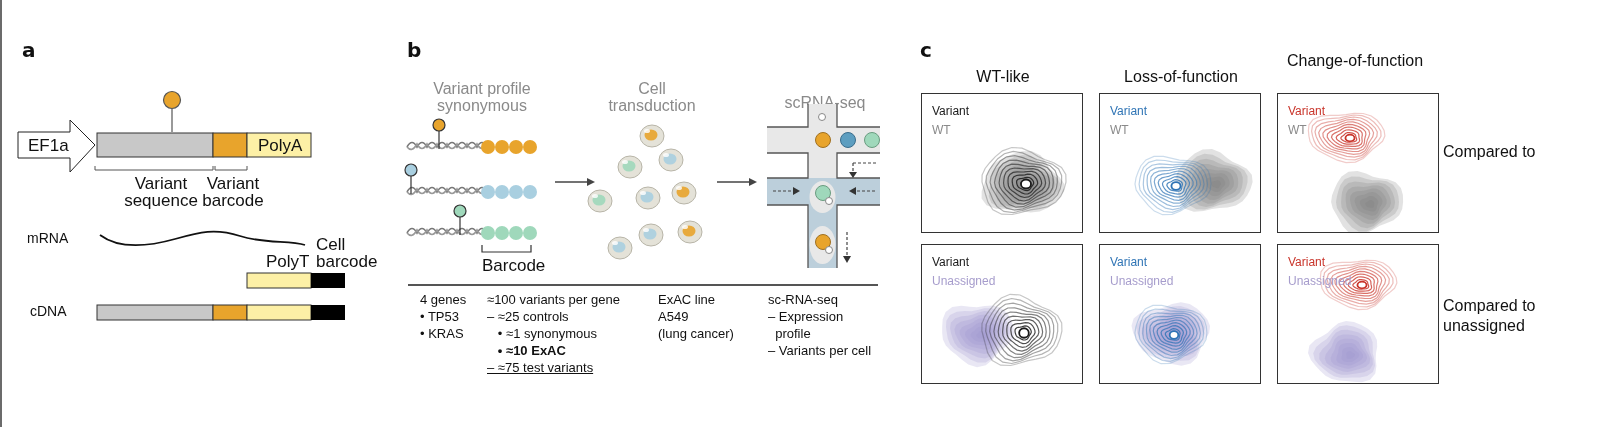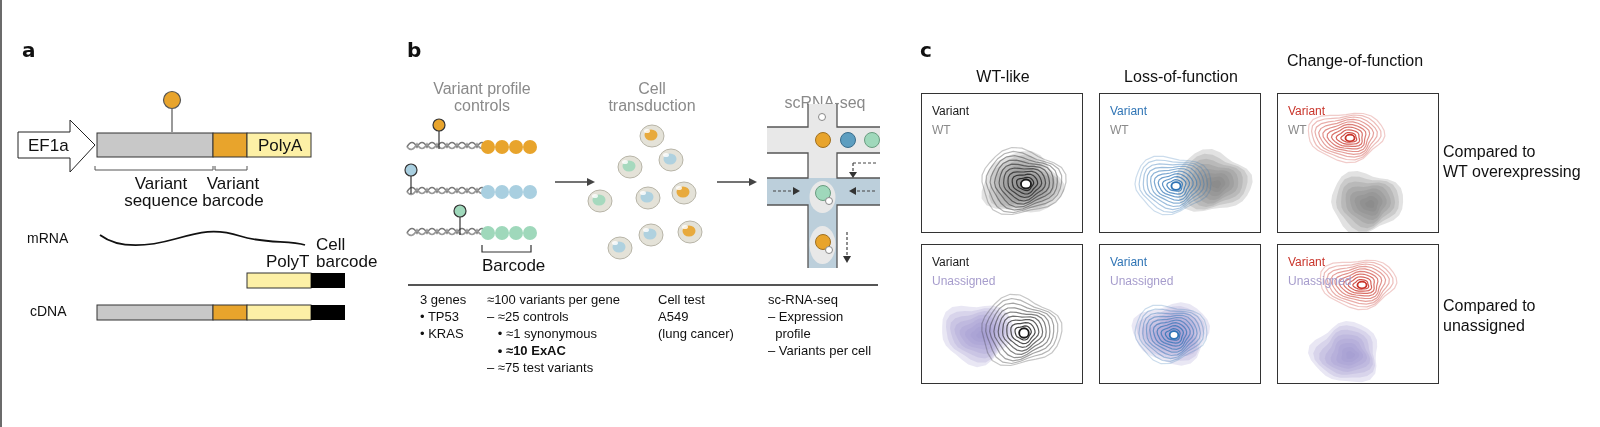--- a/index.html
+++ b/index.html
@@ -63,21 +63,21 @@
 <div class="abs t16" style="left:316px;top:236px;">
   <div>Cell</div>
   <div>barcode</div>
 </div>
 <div class="abs t15" style="left:30px;top:303px;">cDNA</div>
 
 <div class="abs panel-letter" style="left:407px;top:38px;">b</div>
 
 <div class="abs grey-title" style="left:412px;top:80px;width:140px;">
   <div>Variant profile</div>
-  <div>controls</div>
+  <div>synonymous</div>
 </div>
 <div class="abs grey-title" style="left:592px;top:80px;width:120px;">
   <div>Cell</div>
   <div>transduction</div>
 </div>
 <div class="abs grey-title" style="left:770px;top:94px;width:110px;">
   <div>scRNA-seq</div>
 </div>
 
 <svg class="abs" style="left:395px;top:100px;" width="495" height="180" id="wf">
@@ -193,33 +193,33 @@
       <polygon points="448,156 456,156 452,163" fill="#333"></polygon>
     </g>
   </svg>
 
 <div class="abs t16" style="left:482px;top:257px;">Barcode</div>
 
 <div class="abs" style="left:408px;top:284px;width:470px;height:2px;background:#555;"></div>
 
 <div id="btable">
     <div class="abs t13" style="left: 420px; top: 291px;">
-      <div>3 genes</div>
+      <div>4 genes</div>
       <div style="white-space: pre;">• TP53</div>
       <div style="white-space: pre;">• KRAS</div>
     </div>
     <div class="abs t13" style="left: 487px; top: 291px;">
       <div>≈100 variants per gene</div>
       <div style="white-space: pre;">– ≈25 controls</div>
       <div style="white-space: pre;">   • ≈1 synonymous</div>
       <div style="white-space: pre; font-weight: bold;">   • ≈10 ExAC</div>
-      <div style="white-space: pre;">– ≈75 test variants</div>
+      <div style="white-space: pre; text-decoration: underline;">– ≈75 test variants</div>
     </div>
     <div class="abs t13" style="left: 658px; top: 291px;">
-      <div>Cell test</div>
+      <div>ExAC line</div>
       <div style="white-space: pre;">A549</div>
       <div style="white-space: pre;">(lung cancer)</div>
     </div>
     <div class="abs t13" style="left: 768px; top: 291px;">
       <div>sc-RNA-seq</div>
       <div style="white-space: pre;">– Expression</div>
       <div style="white-space: pre;">  profile</div>
       <div style="white-space: pre;">– Variants per cell</div>
     </div>
   </div>
@@ -414,18 +414,17 @@
       </svg>
       <div class="legend">
         <div style="color: rgb(201, 52, 42);">Variant</div>
         <div style="color: rgb(166, 156, 204);">Unassigned</div>
       </div>
     </div>
   </div>
 
 <div class="abs" style="left:1443px;top:142px;font-size:16px;line-height:20px;">
   <div>Compared to</div>
-  <div>WT overexpressing</div>
 </div>
 <div class="abs" style="left:1443px;top:296px;font-size:16px;line-height:20px;">
   <div>Compared to</div>
   <div>unassigned</div>
 </div>
 
 </body></html>

